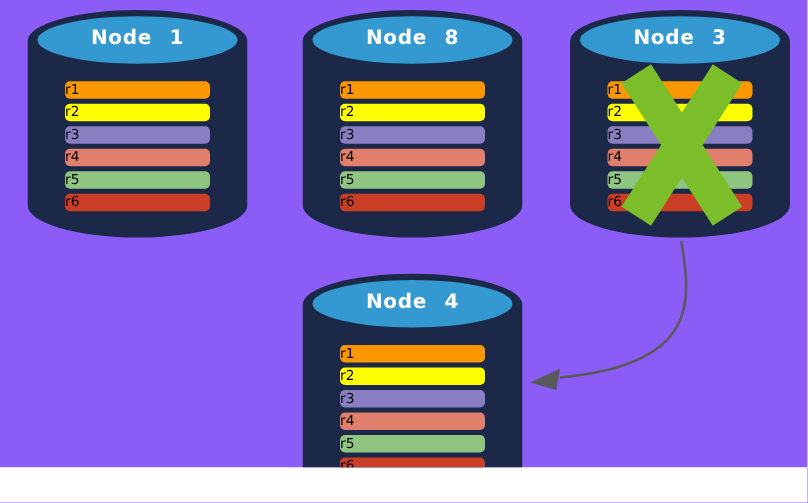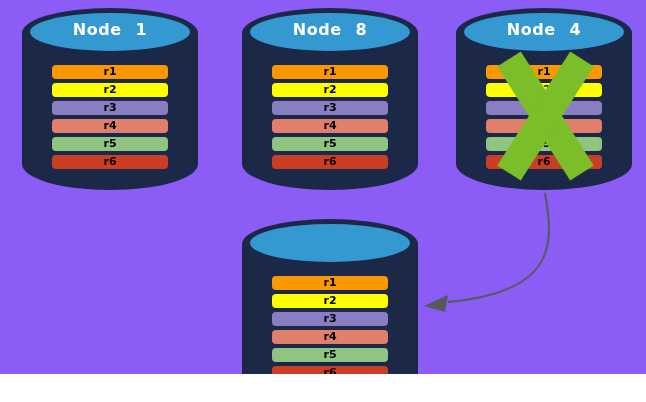--- a/index.html
+++ b/index.html
@@ -11,21 +11,21 @@
   .node { position:absolute; width:176px; height:185px; }
   .node .cyl { position:absolute; left:0; top:0; width:176px; height:185px; display:block; }
   .node-title {
     position:absolute; top:13px; left:0; right:0; text-align:center;
     color:#ffffff; font-weight:bold; font-size:16px; word-spacing:8px;
     letter-spacing:0.5px;
   }
   .bars { position:absolute; top:58px; left:30px; right:30px; }
   .bar {
     height:14px; margin-bottom:4px; border-radius:4px;
-    text-align:center; font-size:11px; font-weight:bold;
+    text-align:left; font-size:11px; font-weight:normal;
     line-height:14px; color:#000000;
   }
   .cross { position:absolute; left:0; top:0; width:176px; height:185px; display:block; }
   .arrow-layer {
     position:absolute; left:0; top:0; width:646px; height:402px;
     pointer-events:none; display:block;
   }
   #node-1 { left:22px;  top:7px;   }
   #node-2 { left:242px; top:7px;   }
   #node-3 { left:456px; top:7px;   }
@@ -66,40 +66,41 @@
       <div class="bar" style="background-color: rgb(143, 197, 129);">r5</div>
       <div class="bar" style="background-color: rgb(203, 62, 38);">r6</div>
     </div>
   </div>
 
   <div class="node" id="node-3">
     <svg class="cyl" viewBox="0 0 176 185">
       <path d="M0,26 A88,25 0 0 1 176,26 L176,157 A88,26 0 0 1 0,157 Z" fill="#1B2847"></path>
       <ellipse cx="88" cy="25" rx="80" ry="19" fill="#3499D1"></ellipse>
     </svg>
-    <div class="node-title">Node 4</div>
+    <div class="node-title">Node 3</div>
     <div class="bars">
       <div class="bar" style="background-color: rgb(251, 152, 1);">r1</div>
       <div class="bar" style="background-color: rgb(255, 255, 0);">r2</div>
       <div class="bar" style="background-color: rgb(138, 126, 194);">r3</div>
       <div class="bar" style="background-color: rgb(224, 127, 107);">r4</div>
       <div class="bar" style="background-color: rgb(143, 197, 129);">r5</div>
       <div class="bar" style="background-color: rgb(203, 62, 38);">r6</div>
     </div>
     <svg class="cross" viewBox="0 0 176 185">
       <line x1="53" y1="52" x2="126" y2="166" stroke-width="28" stroke-linecap="butt" stroke="#7CBE29"></line>
       <line x1="126" y1="52" x2="53" y2="166" stroke-width="28" stroke-linecap="butt" stroke="#7CBE29"></line>
     </svg>
   </div>
 
   <div class="node" id="node-4">
     <svg class="cyl" viewBox="0 0 176 185">
       <path d="M0,26 A88,25 0 0 1 176,26 L176,157 A88,26 0 0 1 0,157 Z" fill="#1B2847"></path>
       <ellipse cx="88" cy="25" rx="80" ry="19" fill="#3499D1"></ellipse>
     </svg>
+    <div class="node-title">Node 4</div>
     <div class="bars">
       <div class="bar" style="background-color: rgb(251, 152, 1);">r1</div>
       <div class="bar" style="background-color: rgb(255, 255, 0);">r2</div>
       <div class="bar" style="background-color: rgb(138, 126, 194);">r3</div>
       <div class="bar" style="background-color: rgb(224, 127, 107);">r4</div>
       <div class="bar" style="background-color: rgb(143, 197, 129);">r5</div>
       <div class="bar" style="background-color: rgb(203, 62, 38);">r6</div>
     </div>
   </div>
 

